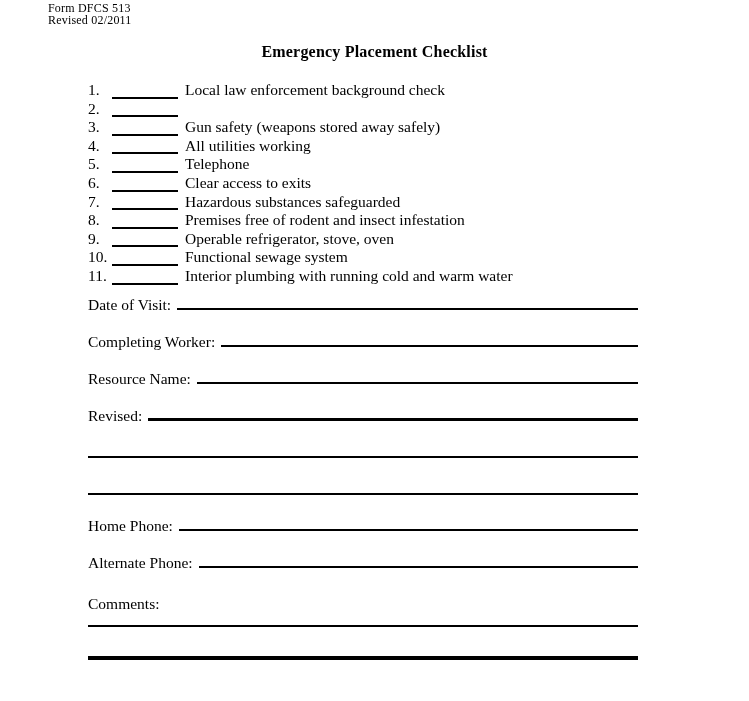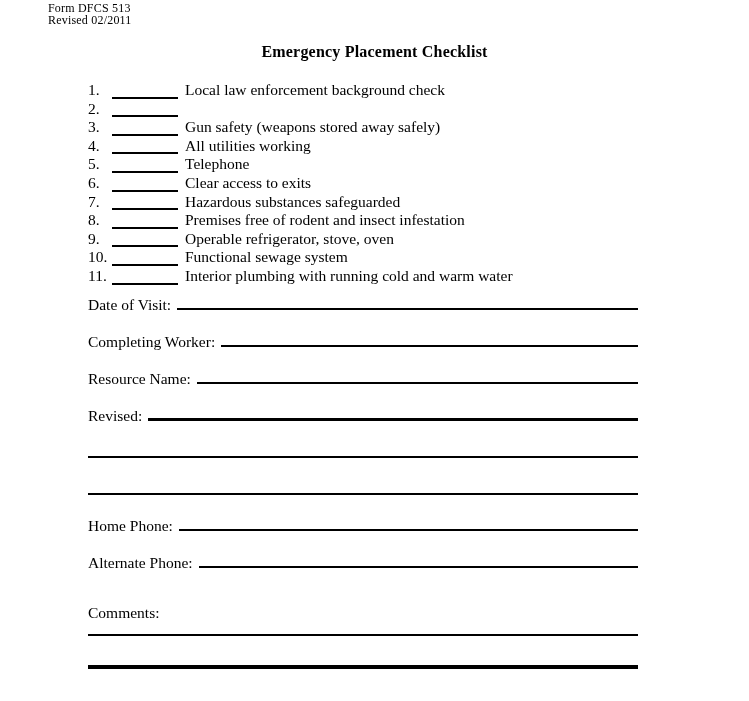--- a/index.html
+++ b/index.html
@@ -66,21 +66,21 @@
     border-bottom: 2px solid #000;
     margin-left: 6px;
     margin-bottom: 2px;
     height: 14px;
     cursor: text;
   }
   .fill-line.full { margin-left: 0; }
   .fill-line.thick { border-bottom-width: 3px; }
   .fill-line.thickest { border-bottom-width: 4px; margin-bottom: 0; }
   .row-alt { height: 17px; }
-  .comments-row { height: 22px; margin-top: 29px; align-items: flex-end; }
+  .comments-row { height: 22px; margin-top: 20px; align-items: flex-end; }
   .comments-line1 { height: 33px; }
   .comments-line2 { height: 36px; }
 </style>
 </head>
 <body>
 
 <div class="page">
 
   <div class="form-id">
     <div>Form DFCS 513</div>

